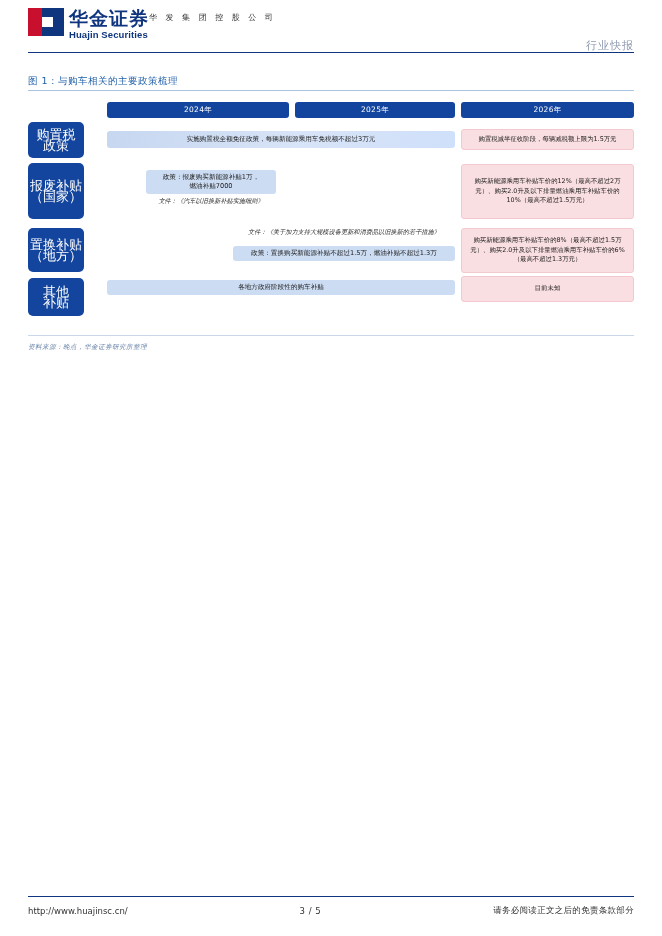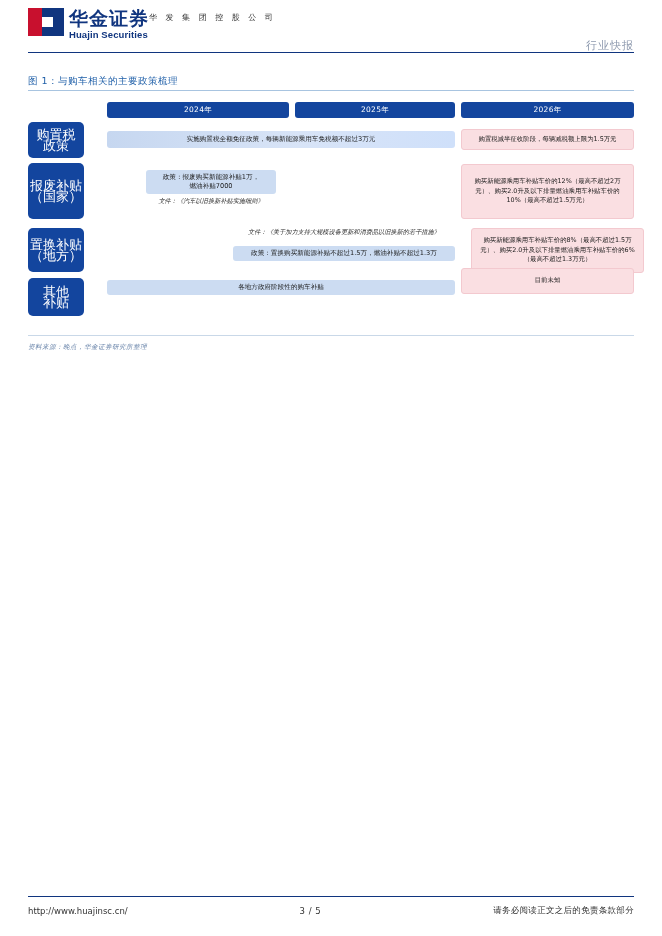--- a/index.html
+++ b/index.html
@@ -283,24 +283,24 @@
 
   <div class="bar-blue" style="left:118px; top:72px; width:130px; height:24px; white-space:pre-line;">政策：报废购买新能源补贴1万，
 燃油补贴7000</div>
   <div class="ref-note" style="left:108px; top:99px; width:150px;">文件：《汽车以旧换新补贴实施细则》</div>
 
   <div class="ref-note" style="left:196px; top:130px; width:240px;">文件：《关于加力支持大规模设备更新和消费品以旧换新的若干措施》</div>
 
   <div class="bar-pink" style="left:433px; top:66px; width:173px; height:55px;">购买新能源乘用车补贴车价的12%（最高不超过2万元）、购买2.0升及以下排量燃油乘用车补贴车价的10%（最高不超过1.5万元）</div>
 
   <div class="bar-blue" style="left:205px; top:148px; width:222px; height:15px;">政策：置换购买新能源补贴不超过1.5万，燃油补贴不超过1.3万</div>
-  <div class="bar-pink" style="left:443px; top:130px; width:173px; height:45px;">购买新能源乘用车补贴车价的8%（最高不超过1.5万元）、购买2.0升及以下排量燃油乘用车补贴车价的6%（最高不超过1.3万元）</div>
+  <div class="bar-pink" style="left:433px; top:130px; width:173px; height:45px;">购买新能源乘用车补贴车价的8%（最高不超过1.5万元）、购买2.0升及以下排量燃油乘用车补贴车价的6%（最高不超过1.3万元）</div>
 
   <div class="bar-blue" style="left:79px; top:182px; width:348px; height:15px;">各地方政府阶段性的购车补贴</div>
-  <div class="bar-pink" style="left:433px; top:170px; width:173px; height:26px;">目前未知</div>
+  <div class="bar-pink" style="left:433px; top:178px; width:173px; height:26px;">目前未知</div>
 </div>
 
 <div class="figure-bottom-rule"></div>
 <div class="source-line">资料来源：晚点，华金证券研究所整理</div>
 
 <div class="footer-rule"></div>
 <div class="footer">
   <a class="footer-url" href="#">http://www.huajinsc.cn/</a>
   <div class="footer-page">3 / 5</div>
   <div class="footer-note">请务必阅读正文之后的免责条款部分</div>

